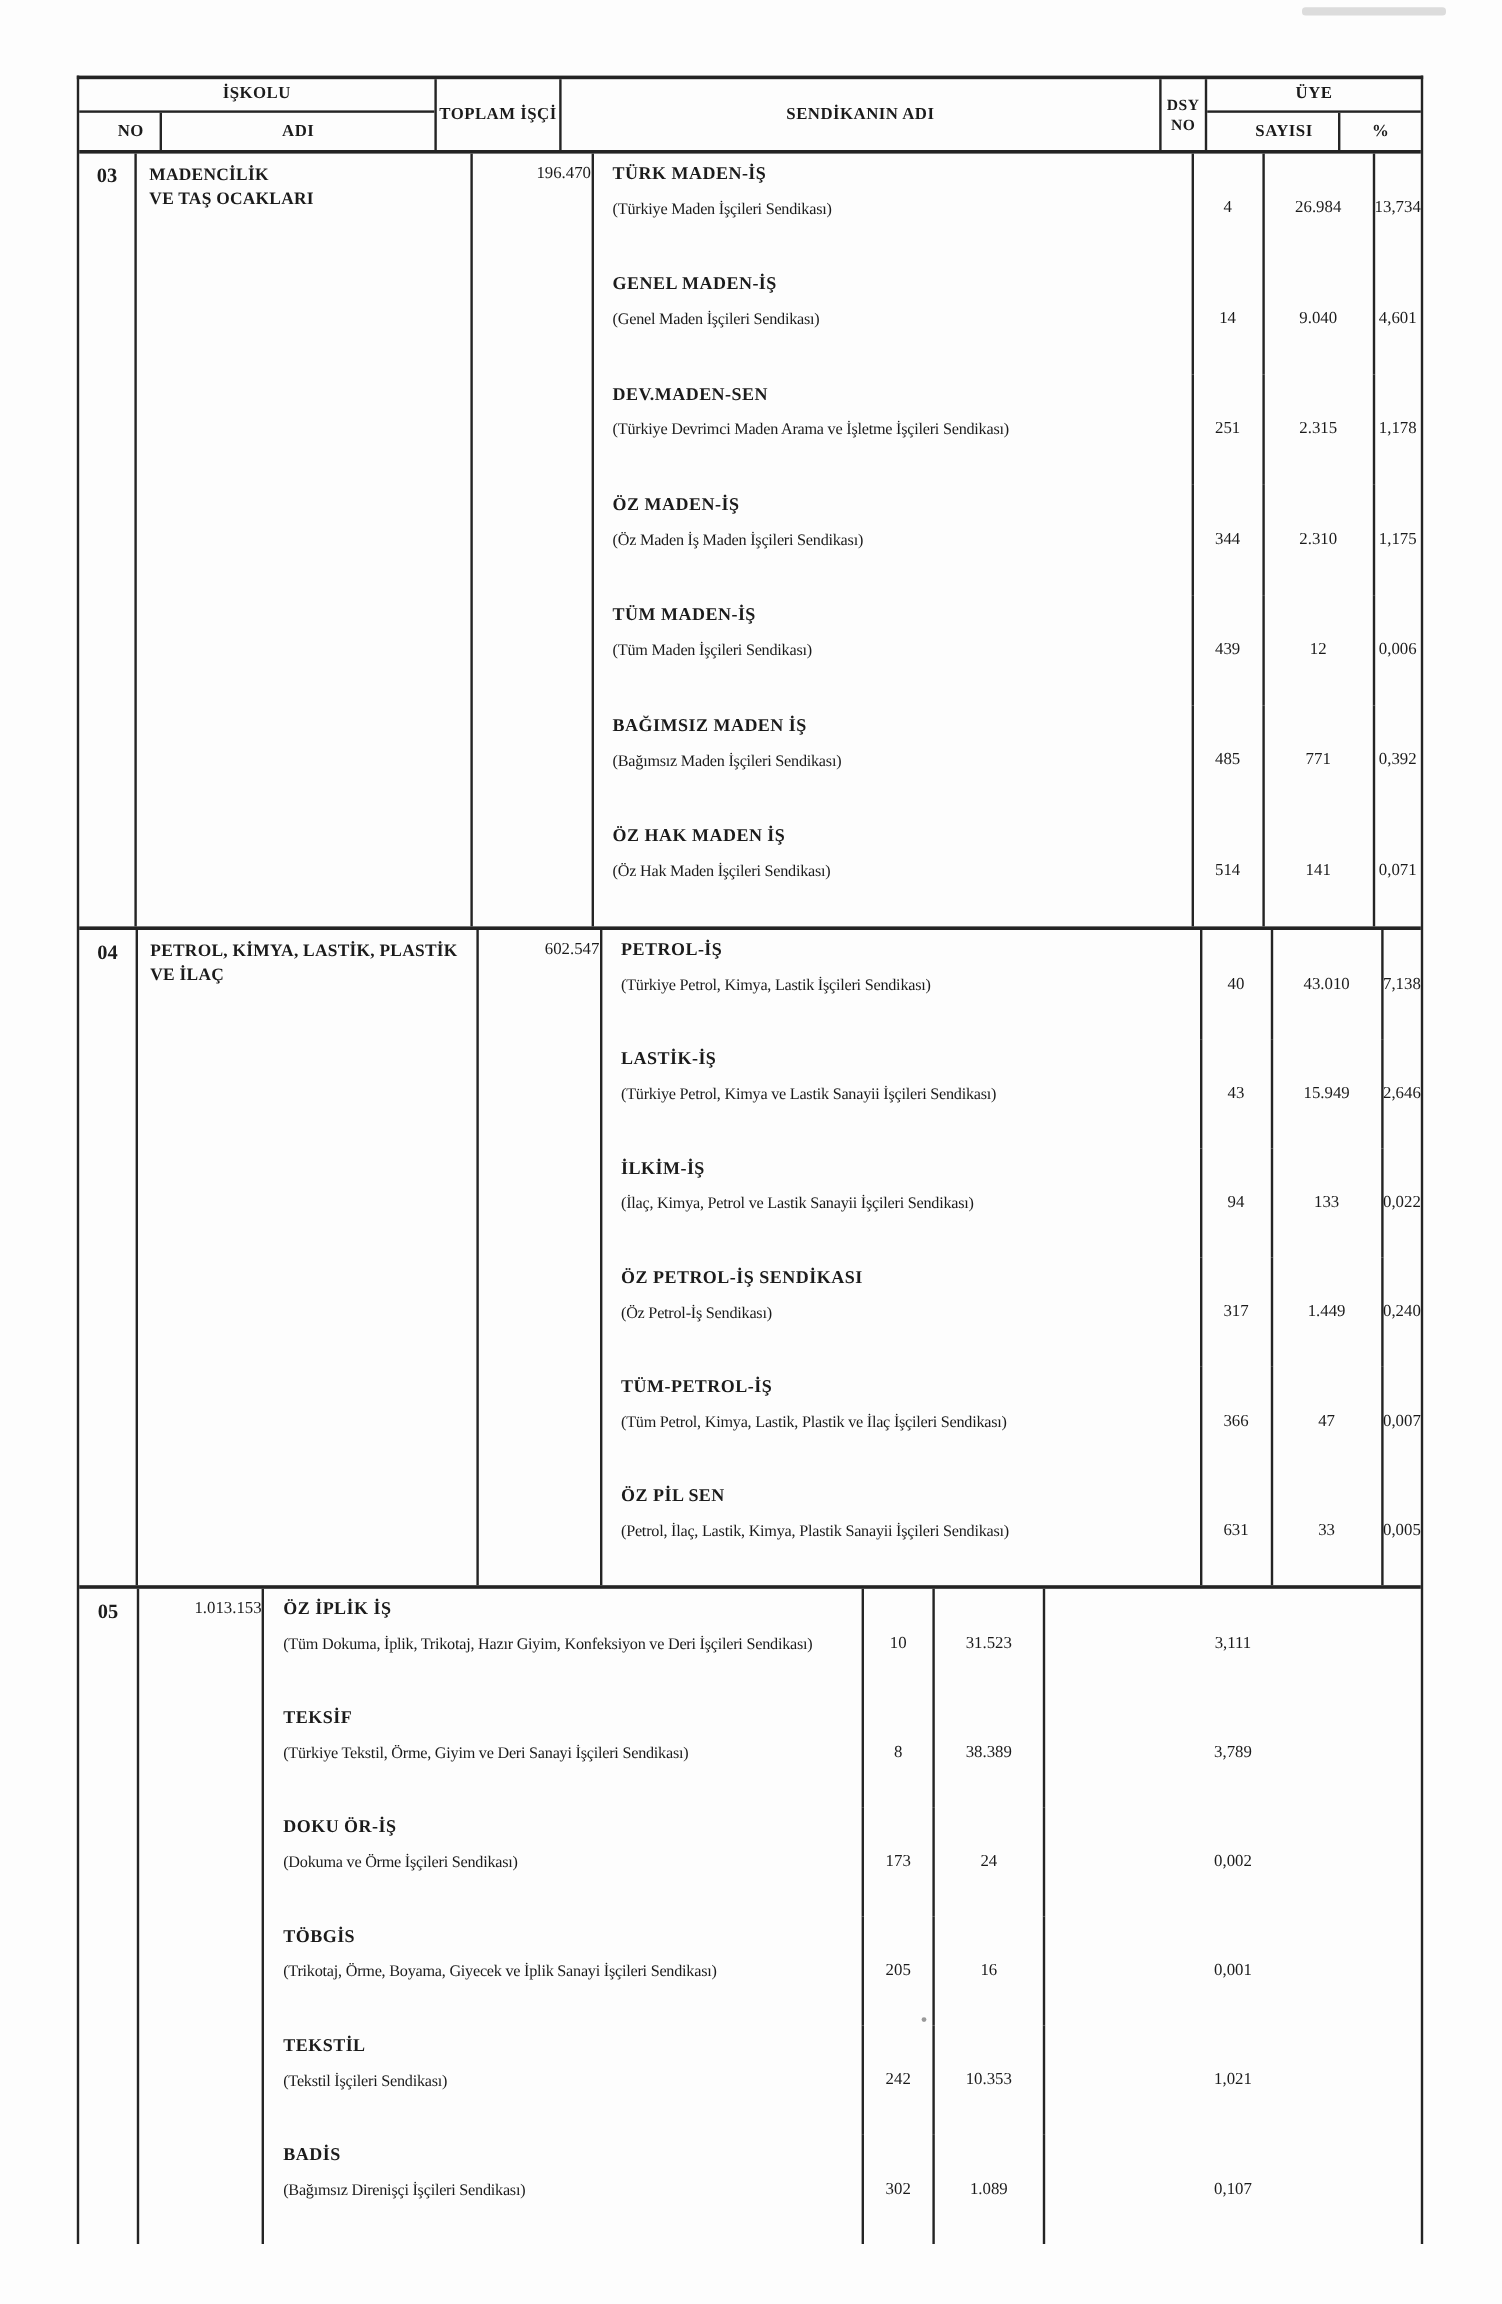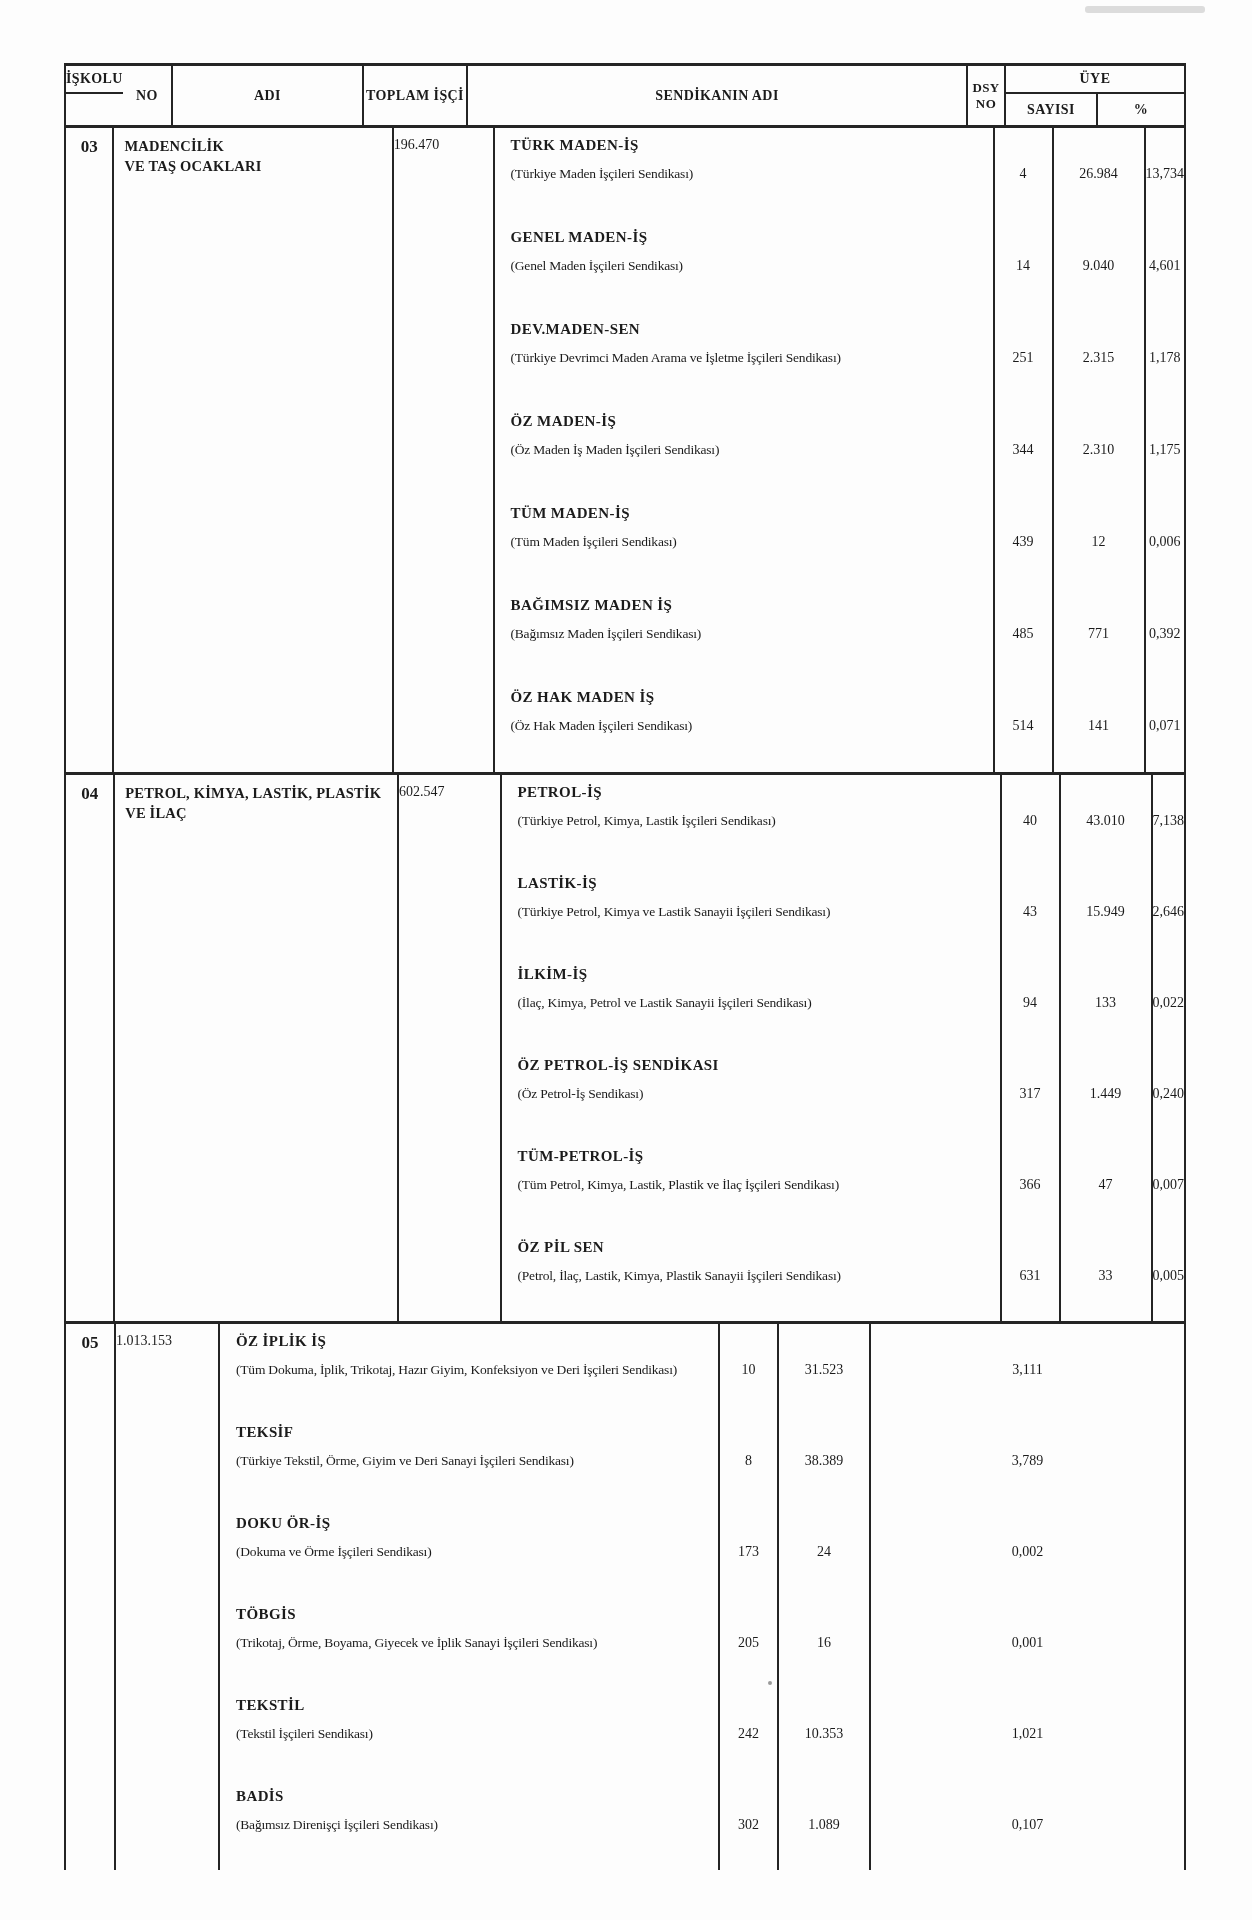--- a/index.html
+++ b/index.html
@@ -34,23 +34,23 @@
     border: 2px solid #242424;
     border-top-width: 3px;
     border-bottom: none;
   }
   
   .thead { display: flex; height: 62px; border-bottom: 3px solid #242424; }
   .hcell {
     display: flex; align-items: center; justify-content: center;
     font-weight: bold; font-size: 14px; letter-spacing: 0.4px;
   }
-  .h-left { width: 298px; border-right: 2px solid #242424; display: flex; flex-direction: row; }
+  .h-left { width: 298px; border-right: 2px solid #242424; display: flex; flex-direction: column; }
   .h-iskolu { height: 28px; border-bottom: 2px solid #242424; }
-  .h-sub { flex: 1; display: flex; }
+  .h-sub { flex: 1; display: flex; padding-left: 19px; }
   .h-no { width: 50px; border-right: 2px solid #242424; }
   .h-adi { flex: 1; }
   .h-toplam { width: 104px; border-right: 2px solid #242424; text-align: center; }
   .h-sendika { width: 500px; border-right: 2px solid #242424; }
   .h-dsy { width: 38px; border-right: 2px solid #242424; font-size: 13px; text-align: center; }
   .h-uye-wrap { flex: 1; display: flex; flex-direction: column; }
   .h-uye { height: 28px; border-bottom: 2px solid #242424; }
   .h-sayisi { width: 92px; border-right: 2px solid #242424; }
   .h-pct { flex: 1; }
   
@@ -62,21 +62,21 @@
     font-weight: bold; font-size: 17px;
   }
   .c-adi {
     width: 288px; border-right: 2px solid #242424;
     padding: 8px 6px 0 10px;
     font-weight: bold; font-size: 14.5px; line-height: 20px;
     white-space: pre-line; letter-spacing: 0.2px;
   }
   .c-toplam {
     width: 104px; border-right: 2px solid #242424;
-    text-align: left; padding-top: 9px; font-size: 14px;
+    text-align: right; padding-top: 9px; font-size: 14px;
   }
   .c-unions { flex: 1; display: flex; flex-direction: column; }
   .u-row { display: flex; height: 91px; }
   .g0 .u-row { height: 92px; }
   .u-sendika {
     width: 500px; border-right: 2px solid #242424;
     padding: 8px 4px 0 16px; overflow: hidden;
   }
   .u-name {
     font-weight: bold; font-size: 15px; line-height: 19px;

